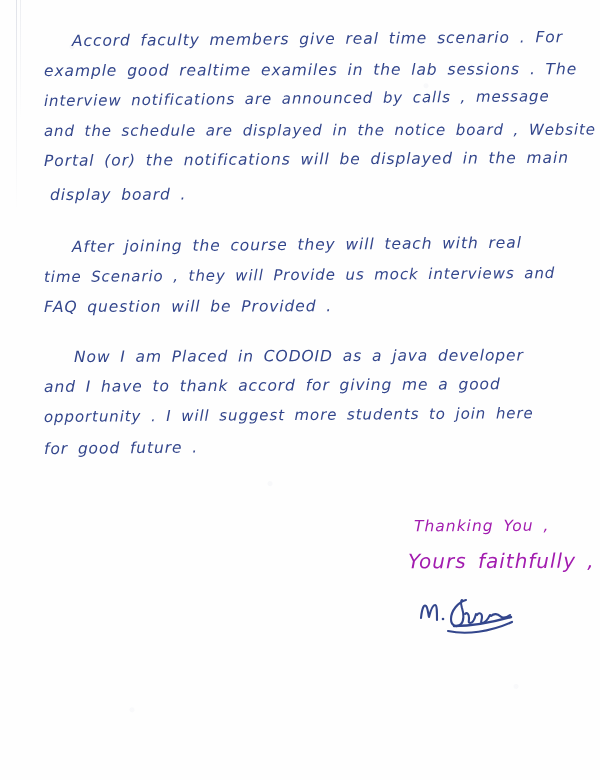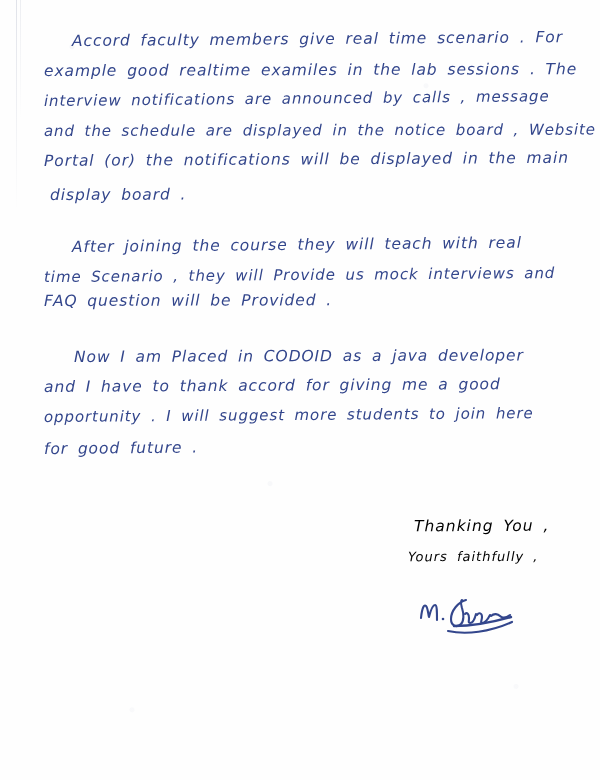--- a/index.html
+++ b/index.html
@@ -74,21 +74,21 @@
   
   .j1 { transform: rotate(-0.45deg); }
   .j2 { transform: rotate(-0.20deg); }
   .j3 { transform: rotate(-0.55deg); }
   .j4 { transform: rotate(-0.15deg); }
   .j5 { transform: rotate(-0.35deg); }
 
   .closing-line {
     position: absolute;
     white-space: nowrap;
-    color: #000000;
+    color: #a21caf;
     font-family: "DejaVu Sans", sans-serif;
     font-size: 15px;
     font-style: italic;
     letter-spacing: 1px;
     word-spacing: 4px;
   }
 
   .signature-mark {
     position: absolute;
     left: 418px;
@@ -115,29 +115,29 @@
 
     <div class="hw-line j1" style="left:72px; top:32px;  font-size:15.5px;">Accord faculty members give real time scenario . For</div>
     <div class="hw-line j2" style="left:44px; top:62px;  font-size:15.5px;">example  good  realtime  examiles  in the  lab  sessions . The</div>
     <div class="hw-line j3" style="left:44px; top:92px;  font-size:15px;">interview  notifications  are announced  by  calls ,  message</div>
     <div class="hw-line j4" style="left:44px; top:122px; font-size:15px;">and the  schedule  are displayed  in the  notice  board ,  Website</div>
     <div class="hw-line j5" style="left:44px; top:152px; font-size:15.5px;">Portal  (or)  the  notifications  will be  displayed  in the  main</div>
     <div class="hw-line j2" style="left:50px; top:186px; font-size:15.5px;">display  board .</div>
 
     <div class="hw-line j3" style="left:72px; top:238px; font-size:15.5px;">After  joining  the course they  will  teach  with  real</div>
     <div class="hw-line j1" style="left:44px; top:268px; font-size:15px;">time  Scenario ,  they  will  Provide  us  mock  interviews  and</div>
-    <div class="hw-line j4" style="left:44px; top:292px; font-size:15.5px;">FAQ  question  will  be Provided .</div>
+    <div class="hw-line j4" style="left:44px; top:298px; font-size:15.5px;">FAQ  question  will  be Provided .</div>
 
     <div class="hw-line j2" style="left:74px; top:348px; font-size:15.5px;">Now  I am  Placed  in   CODOID  as a  java  developer</div>
     <div class="hw-line j5" style="left:44px; top:378px; font-size:15.5px;">and I have to thank  accord  for  giving  me a  good</div>
     <div class="hw-line j1" style="left:44px; top:408px; font-size:15px;">opportunity .  I will  suggest  more  students  to  join  here</div>
     <div class="hw-line j3" style="left:44px; top:440px; font-size:15.5px;">for  good  future .</div>
 
     <div class="closing-line j2" style="left:414px; top:517px; font-size:15.5px;">Thanking  You ,</div>
-    <div class="closing-line j4" style="left:408px; top:549px; font-size:13px;">Yours faithfully ,</div>
+    <div class="closing-line j4" style="left:408px; top:549px; font-size:20px;">Yours faithfully ,</div>
 
     <div class="signature-mark" title="signature">
       <svg width="120" height="46" viewBox="0 0 120 46">
         <g fill="none" stroke="#33468c" stroke-width="2.1" stroke-linecap="round" stroke-linejoin="round">
 
           <path d="M3 26 C4 16, 6 12, 8 14 C10 16, 10 22, 11 25 C12 21, 14 13, 17 13 C19 13, 19 19, 19 28"></path>
 
           <circle cx="25" cy="27" r="1.3" fill="#33468c" stroke="none"></circle>
 
           <path d="M48 8 C40 10, 33 19, 33 27 C33 34, 39 36, 43 32 C46 29, 46 22, 44 16 C43 12, 42 9, 44 8"></path>

